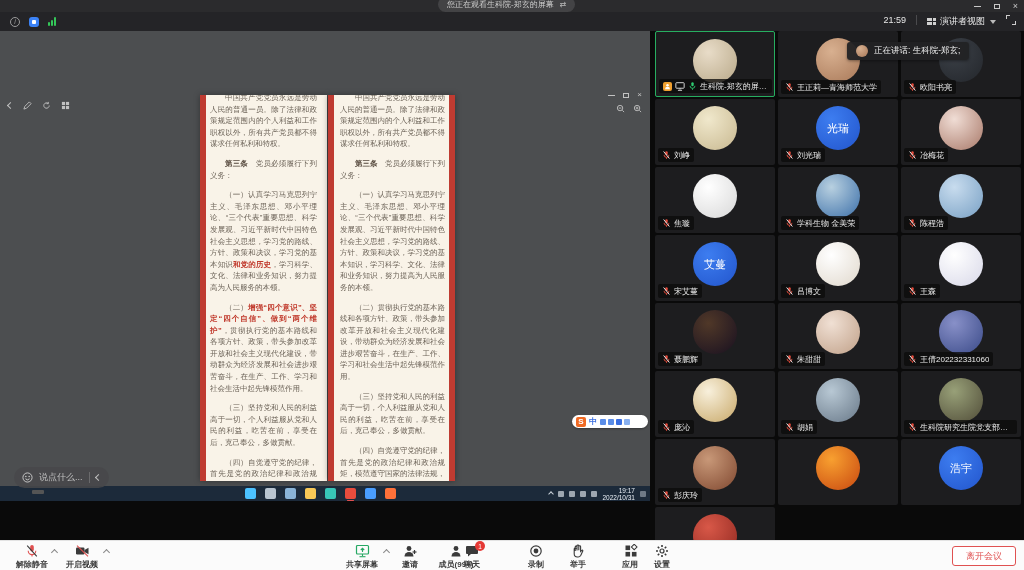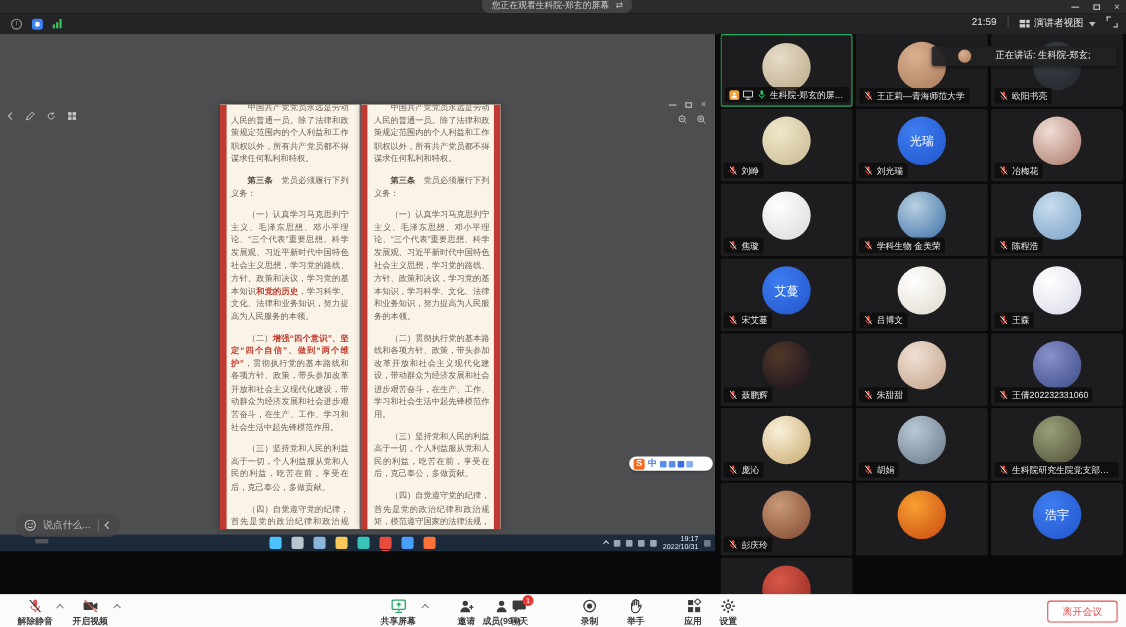--- a/index.html
+++ b/index.html
@@ -93,21 +93,21 @@
     display:flex;align-items:center;justify-content:center;}
   .avatar-text{color:#fff;font-size:11px;}
   .tile-label{position:absolute;left:3px;bottom:3px;max-width:113px;background:rgba(12,12,12,.78);border-radius:2px;
     padding:1.5px 4px;display:flex;align-items:center;gap:3px;}
   .tile-label .nm{color:#ececec;font-size:8px;white-space:nowrap;overflow:hidden;text-overflow:ellipsis;}
   .badge-person{width:9px;height:9px;background:#f0a030;border-radius:2px;flex:none;display:flex;align-items:center;justify-content:center;}
   .ic{flex:none;display:block;}
 
   
   #toast{position:absolute;left:847px;top:42px;height:18px;background:rgba(34,34,36,.95);border-radius:3px;z-index:6;
-    display:flex;align-items:center;gap:22px;padding:0 24px;box-shadow:0 1px 3px rgba(0,0,0,.4);}
+    display:flex;align-items:center;gap:6px;padding:0 9px;box-shadow:0 1px 3px rgba(0,0,0,.4);}
   #toast .tav{width:12px;height:12px;border-radius:50%;background:radial-gradient(circle at 35% 30%,#d8b090,#a87858);}
   #toast .tt{color:#f0f0f0;font-size:8.5px;white-space:nowrap;}
 
   
   #toolbar{position:absolute;left:0;top:540px;width:1024px;height:30px;background:#fbfbfb;border-top:1px solid #e3e3e3;z-index:10;}
   .tool-item{position:absolute;top:3px;display:flex;flex-direction:column;align-items:center;width:44px;cursor:default;}
   .tool-item .lbl{font-size:8px;color:#3c3c3c;margin-top:1px;white-space:nowrap;font-weight:bold;}
   .tool-caret{position:absolute;top:9px;width:5px;height:5px;border-left:1px solid #888;border-bottom:1px solid #888;transform:rotate(135deg);}
   #leave-btn{position:absolute;right:8px;top:5px;height:20px;padding:0 13px;border:1px solid #e05252;border-radius:3px;
     color:#e05252;font-size:9px;background:#fff;display:flex;align-items:center;}
@@ -600,21 +600,21 @@
     <div class="tool-item" style="left:340px;">
       <svg class="ic" width="15" height="14" viewBox="0 0 15 14">
           <rect x="1.5" y="1.5" width="12" height="8.5" rx="1" fill="none" stroke="#26a863" stroke-width="1.2"></rect>
           <line x1="7.5" y1="10" x2="7.5" y2="12" stroke="#26a863" stroke-width="1.1"></line>
           <line x1="4.5" y1="12.7" x2="10.5" y2="12.7" stroke="#26a863" stroke-width="1.1"></line>
           <path d="M7.5 8V4.6M5.8 6l1.7-1.7L9.2 6" fill="none" stroke="#26a863" stroke-width="1.1"></path>
         </svg>
       <span class="lbl">共享屏幕</span>
     </div>
     <span class="tool-caret" style="left:384px;"></span>
-    <div class="tool-item" style="left:406px;width:36px;">
+    <div class="tool-item" style="left:392px;width:36px;">
       <svg class="ic" width="14" height="14" viewBox="0 0 14 14">
           <circle cx="6" cy="4.5" r="2.4" fill="#3a3a3a"></circle>
           <path d="M1.5 12.5a4.5 4.5 0 0 1 9 0z" fill="#3a3a3a"></path>
           <line x1="11.5" y1="6" x2="11.5" y2="10" stroke="#3a3a3a" stroke-width="1.2"></line>
           <line x1="9.5" y1="8" x2="13.5" y2="8" stroke="#3a3a3a" stroke-width="1.2"></line>
         </svg>
       <span class="lbl">邀请</span>
     </div>
     <div class="tool-item" style="left:432px;width:48px;">
       <svg class="ic" width="14" height="14" viewBox="0 0 14 14">

